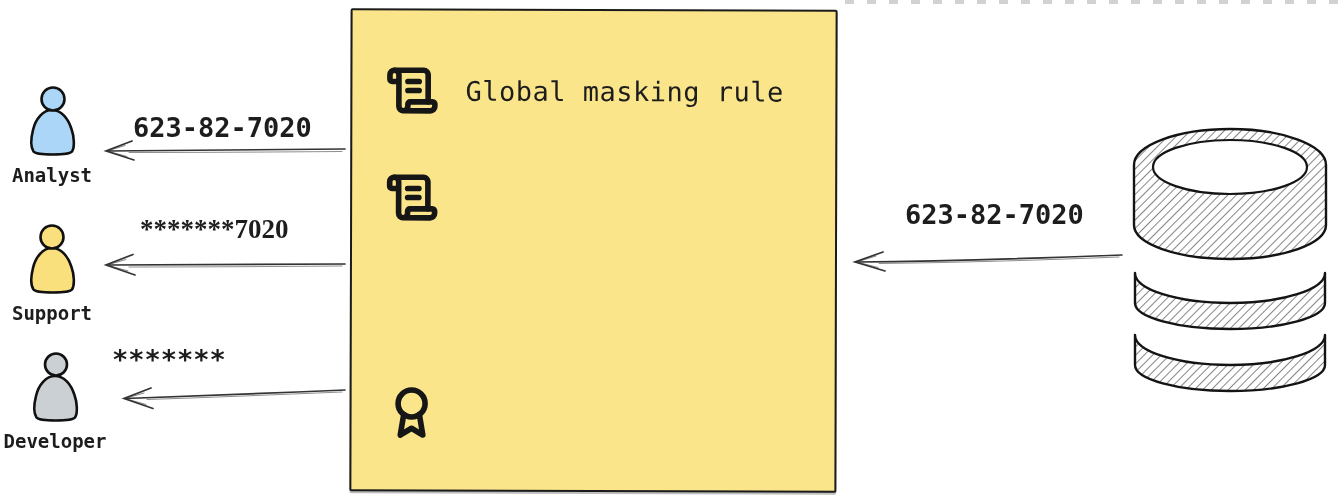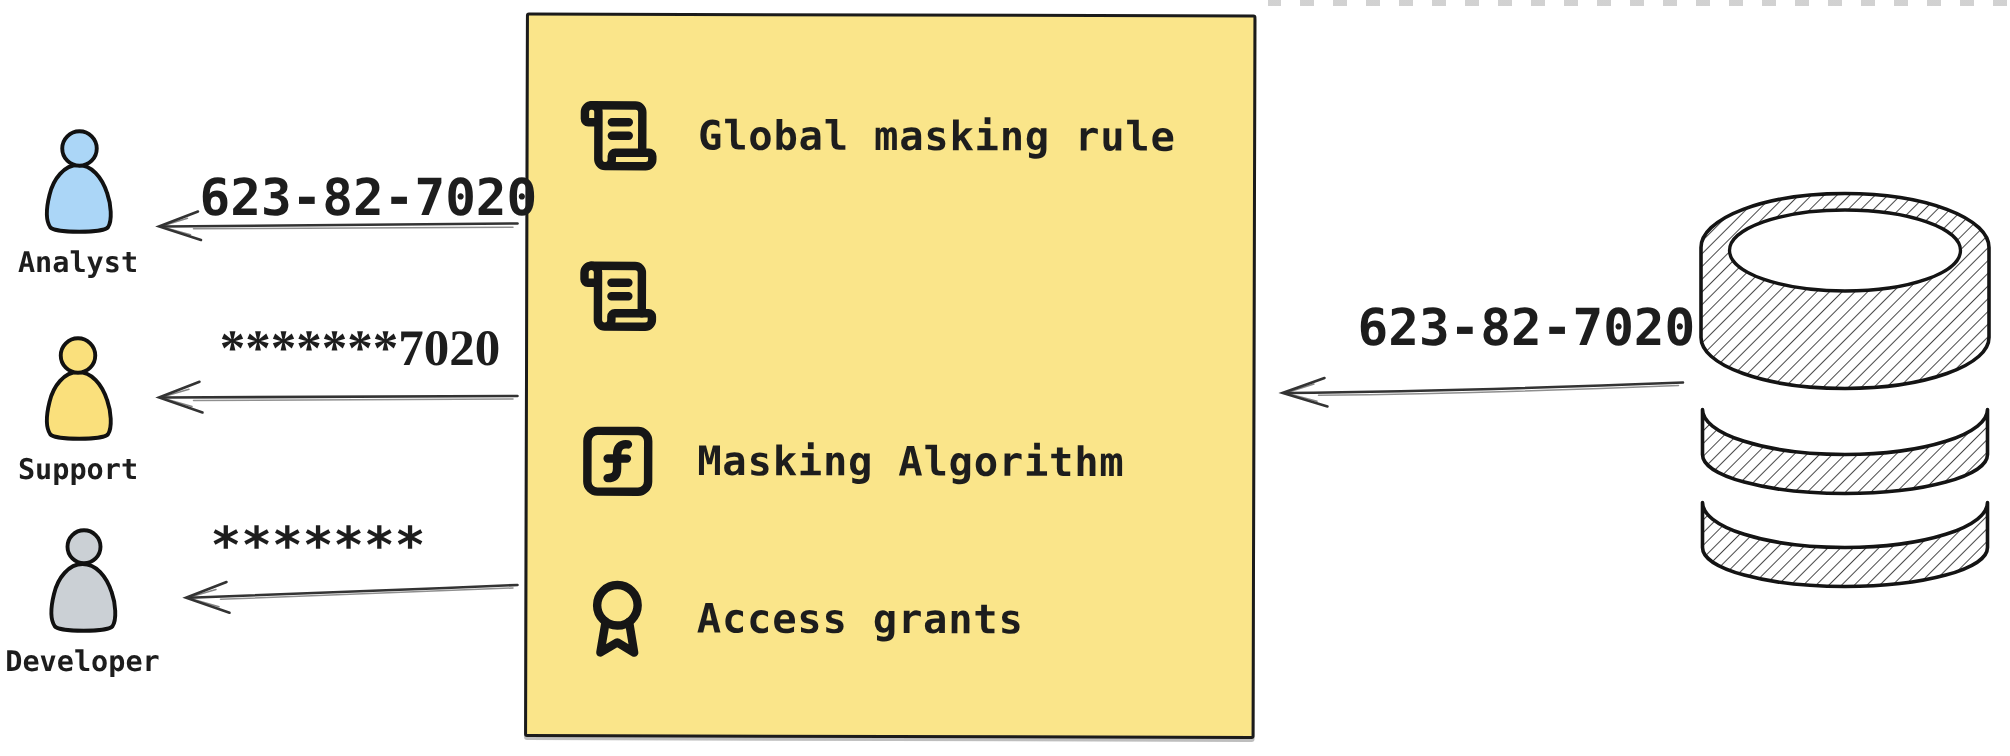--- a/index.html
+++ b/index.html
@@ -15,30 +15,30 @@
   }
   
   .mask-box{
     position:absolute;left:350px;top:9px;width:487px;height:483px;
     background:#fae58a;border:2.5px solid #1b1b1b;border-radius:2px;
     transform:rotate(.15deg);box-sizing:border-box;
     box-shadow:0 2px 0 rgba(110,110,110,.45);
   }
   .mask-row{position:absolute;left:33px;display:flex;align-items:center;gap:26px;height:56px;}
   .mask-row.r0{top:52px}.mask-row.r1{top:159px}.mask-row.r2{top:269px}.mask-row.r3{top:374px}
-  .mask-row .lbl{font-size:27px;font-weight:700;letter-spacing:.5px;white-space:nowrap;}
+  .mask-row .lbl{font-size:27px;font-weight:400;letter-spacing:.5px;white-space:nowrap;}
   .icon54{width:54px;height:54px;flex:0 0 auto;}
   
   .user{position:absolute;width:120px;text-align:center;}
   .user .person{display:block;margin:0 auto;}
   .user .uname{font-size:19px;font-weight:700;margin-top:2px;}
   .u0{left:-8px;top:86px}.u1{left:-8px;top:224px}.u2{left:-5px;top:352px}
   
   .arrow{position:absolute;}
-  .flow-label{position:absolute;font-size:34px;font-weight:700;text-align:center;white-space:nowrap;}
+  .flow-label{position:absolute;font-size:27px;font-weight:700;text-align:left;white-space:nowrap;}
   .l0{left:133px;top:112px;width:205px;}
   .l1{left:140px;top:214px;width:200px;font-family:Liberation Serif, serif;}
   .l2{left:112px;top:344px;width:200px;}
   .l3{left:905px;top:199px;width:210px;}
   .a0{left:95px;top:138px}.a1{left:95px;top:252px}.a2{left:113px;top:384px}.a3{left:845px;top:244px}
   .db{position:absolute;left:1127px;top:117px;}
 </style>
 </head>
 <body>
 
@@ -60,35 +60,26 @@
 
     <div class="mask-row r1">
       <svg class="icon54" viewBox="0 0 24 24" fill="none" stroke="#161616" stroke-width="2.5" stroke-linecap="round" stroke-linejoin="round">
         <path d="M15 12h-5"></path>
           <path d="M15 8h-5"></path>
           <path d="M19 17V5a2 2 0 0 0-2-2H4"></path>
         <path d="M8 21h12a2 2 0 0 0 2-2v-1a1 1 0 0 0-1-1H11a1 1 0 0 0-1 1v1a2 2 0 1 1-4 0V5a2 2 0 1 0-4 0v2a1 1 0 0 0 1 1h3"></path>
       </svg>
     </div>
 
-    <div class="mask-row r2">
-      <svg class="icon54" viewBox="0 0 24 24" fill="none" stroke="#161616" stroke-width="2.5" stroke-linecap="round" stroke-linejoin="round">
-        <rect width="18" height="18" x="3" y="3" rx="3"></rect>
-        <path d="M9 17c2 0 2.8-1 2.8-2.8V10c0-2 1-3.3 3.2-3"></path>
-        <path d="M9 11.2h5.7"></path>
-      </svg>
-      <span class="lbl">Masking Algorithm</span>
-    </div>
 
     <div class="mask-row r3">
       <svg class="icon54" viewBox="0 0 24 24" fill="none" stroke="#161616" stroke-width="2.5" stroke-linecap="round" stroke-linejoin="round">
         <circle cx="12" cy="8" r="6"></circle>
         <path d="M15.477 12.89 17 22l-5-3-5 3 1.523-9.11"></path>
       </svg>
-      <span class="lbl">Access grants</span>
     </div>
   </div>
 
   <div class="user u0">
     <svg class="person" width="64" height="76" viewBox="0 0 60 76">
       <path d="M30,24 C21,24 13.5,33 11,44 C9,52 8.5,61 11.5,65.5 C14.5,69.5 47,69.5 50,65.5 C53,61 52,50 49.5,43 C46,32 39,24 30,24 Z" fill="#abd6f7" stroke="#111" stroke-width="2.6" stroke-linejoin="round"></path>
       <circle cx="31" cy="13" r="11.5" fill="#abd6f7" stroke="#111" stroke-width="2.6"></circle>
     </svg>
     <div class="uname">Analyst</div>
   </div>

